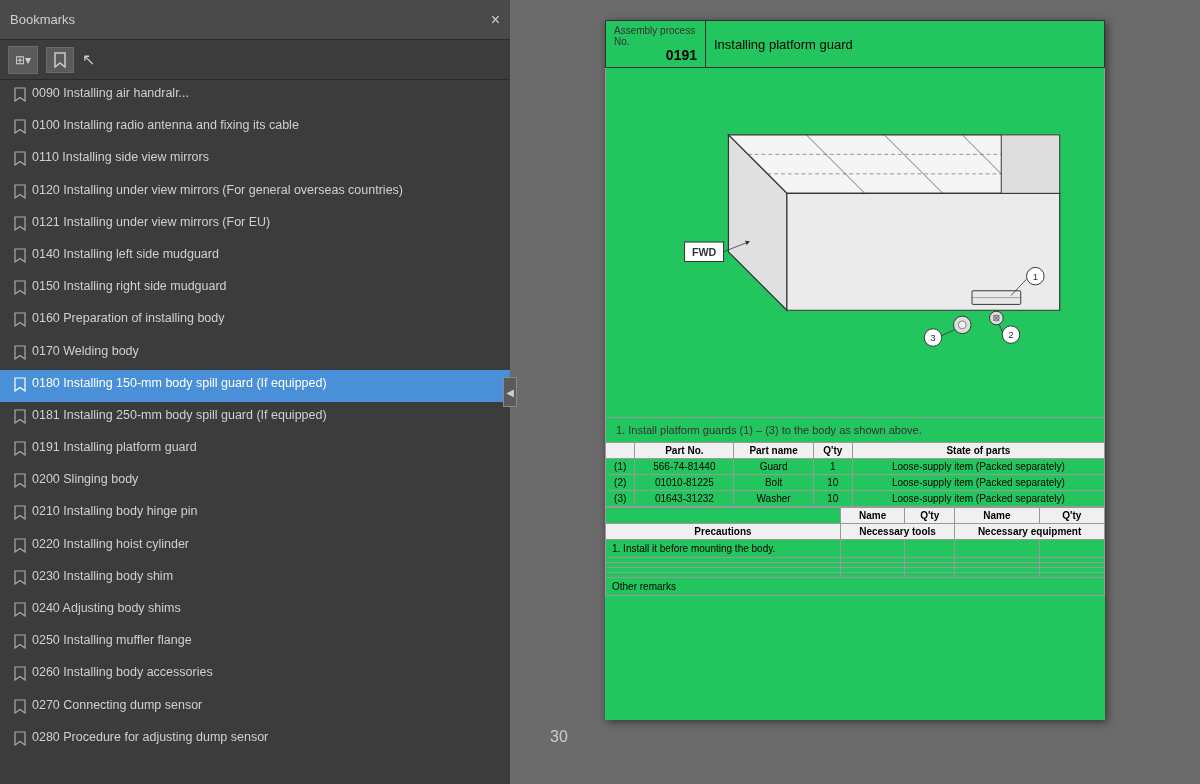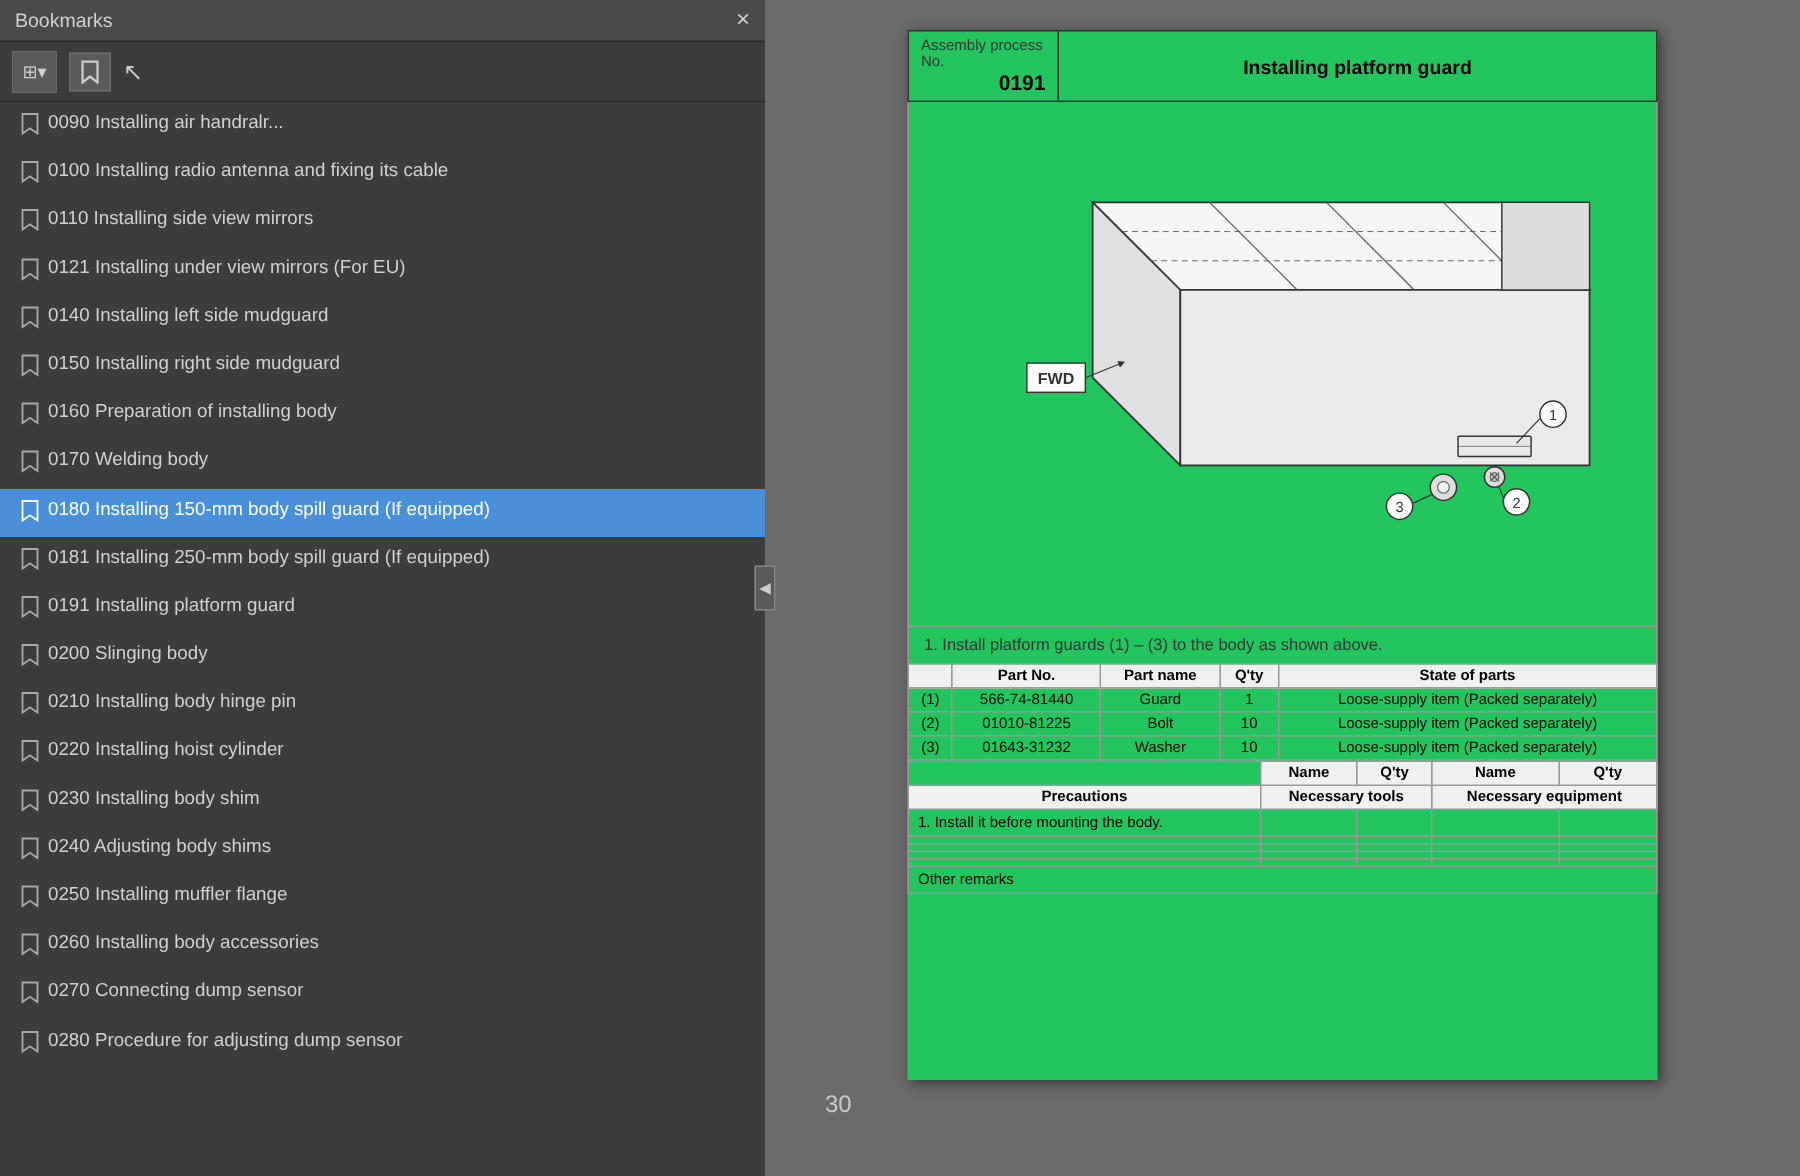--- a/index.html
+++ b/index.html
@@ -15,21 +15,21 @@
       flex-shrink: 0;
     }
 
     .bookmarks-header {
       display: flex;
       align-items: center;
       justify-content: space-between;
       background: #4a4a4a;
       padding: 6px 10px;
       border-bottom: 1px solid #2a2a2a;
-      height: 28px;
+      height: 40px;
     }
 
     .bookmarks-title {
       color: #d0d0d0;
       font-size: 13px;
       font-weight: normal;
     }
 
     .close-btn {
       color: #d0d0d0;
@@ -172,22 +172,21 @@
     }
 
     .doc-header-table .process-number {
       font-size: 14px;
       font-weight: bold;
       text-align: right;
     }
 
     .doc-header-table .process-title {
       font-size: 13px;
-      font-weight: bold;
-      text-align: center;
+      font-weight: normal;
     }
 
     .diagram-area {
       width: 100%;
       height: 350px;
       border: 1px solid #999;
       border-top: none;
       position: relative;
       overflow: hidden;
       display: flex;
@@ -290,20 +289,26 @@
         <span class="bookmark-icon"><svg width="12" height="15" viewBox="0 0 12 15" fill="none">
             <path d="M1 1h10v13l-5-3.5L1 14V1z" stroke="#aaa" stroke-width="1.2" fill="none"></path>
           </svg></span>
         <span class="bookmark-text">0100 Installing radio antenna and fixing its cable</span>
       </div>
       <div class="bookmark-item">
         <span class="bookmark-icon"><svg width="12" height="15" viewBox="0 0 12 15" fill="none">
             <path d="M1 1h10v13l-5-3.5L1 14V1z" stroke="#aaa" stroke-width="1.2" fill="none"></path>
           </svg></span>
         <span class="bookmark-text">0110 Installing side view mirrors</span>
+      </div>
+      <div class="bookmark-item">
+        <span class="bookmark-icon"><svg width="12" height="15" viewBox="0 0 12 15" fill="none">
+            <path d="M1 1h10v13l-5-3.5L1 14V1z" stroke="#aaa" stroke-width="1.2" fill="none"></path>
+          </svg></span>
+        <span class="bookmark-text">0120 Installing under view mirrors (For general overseas countries)</span>
       </div>
       <div class="bookmark-item">
         <span class="bookmark-icon"><svg width="12" height="15" viewBox="0 0 12 15" fill="none">
             <path d="M1 1h10v13l-5-3.5L1 14V1z" stroke="#aaa" stroke-width="1.2" fill="none"></path>
           </svg></span>
         <span class="bookmark-text">0121 Installing under view mirrors (For EU)</span>
       </div>
       <div class="bookmark-item">
         <span class="bookmark-icon"><svg width="12" height="15" viewBox="0 0 12 15" fill="none">
             <path d="M1 1h10v13l-5-3.5L1 14V1z" stroke="#aaa" stroke-width="1.2" fill="none"></path>

